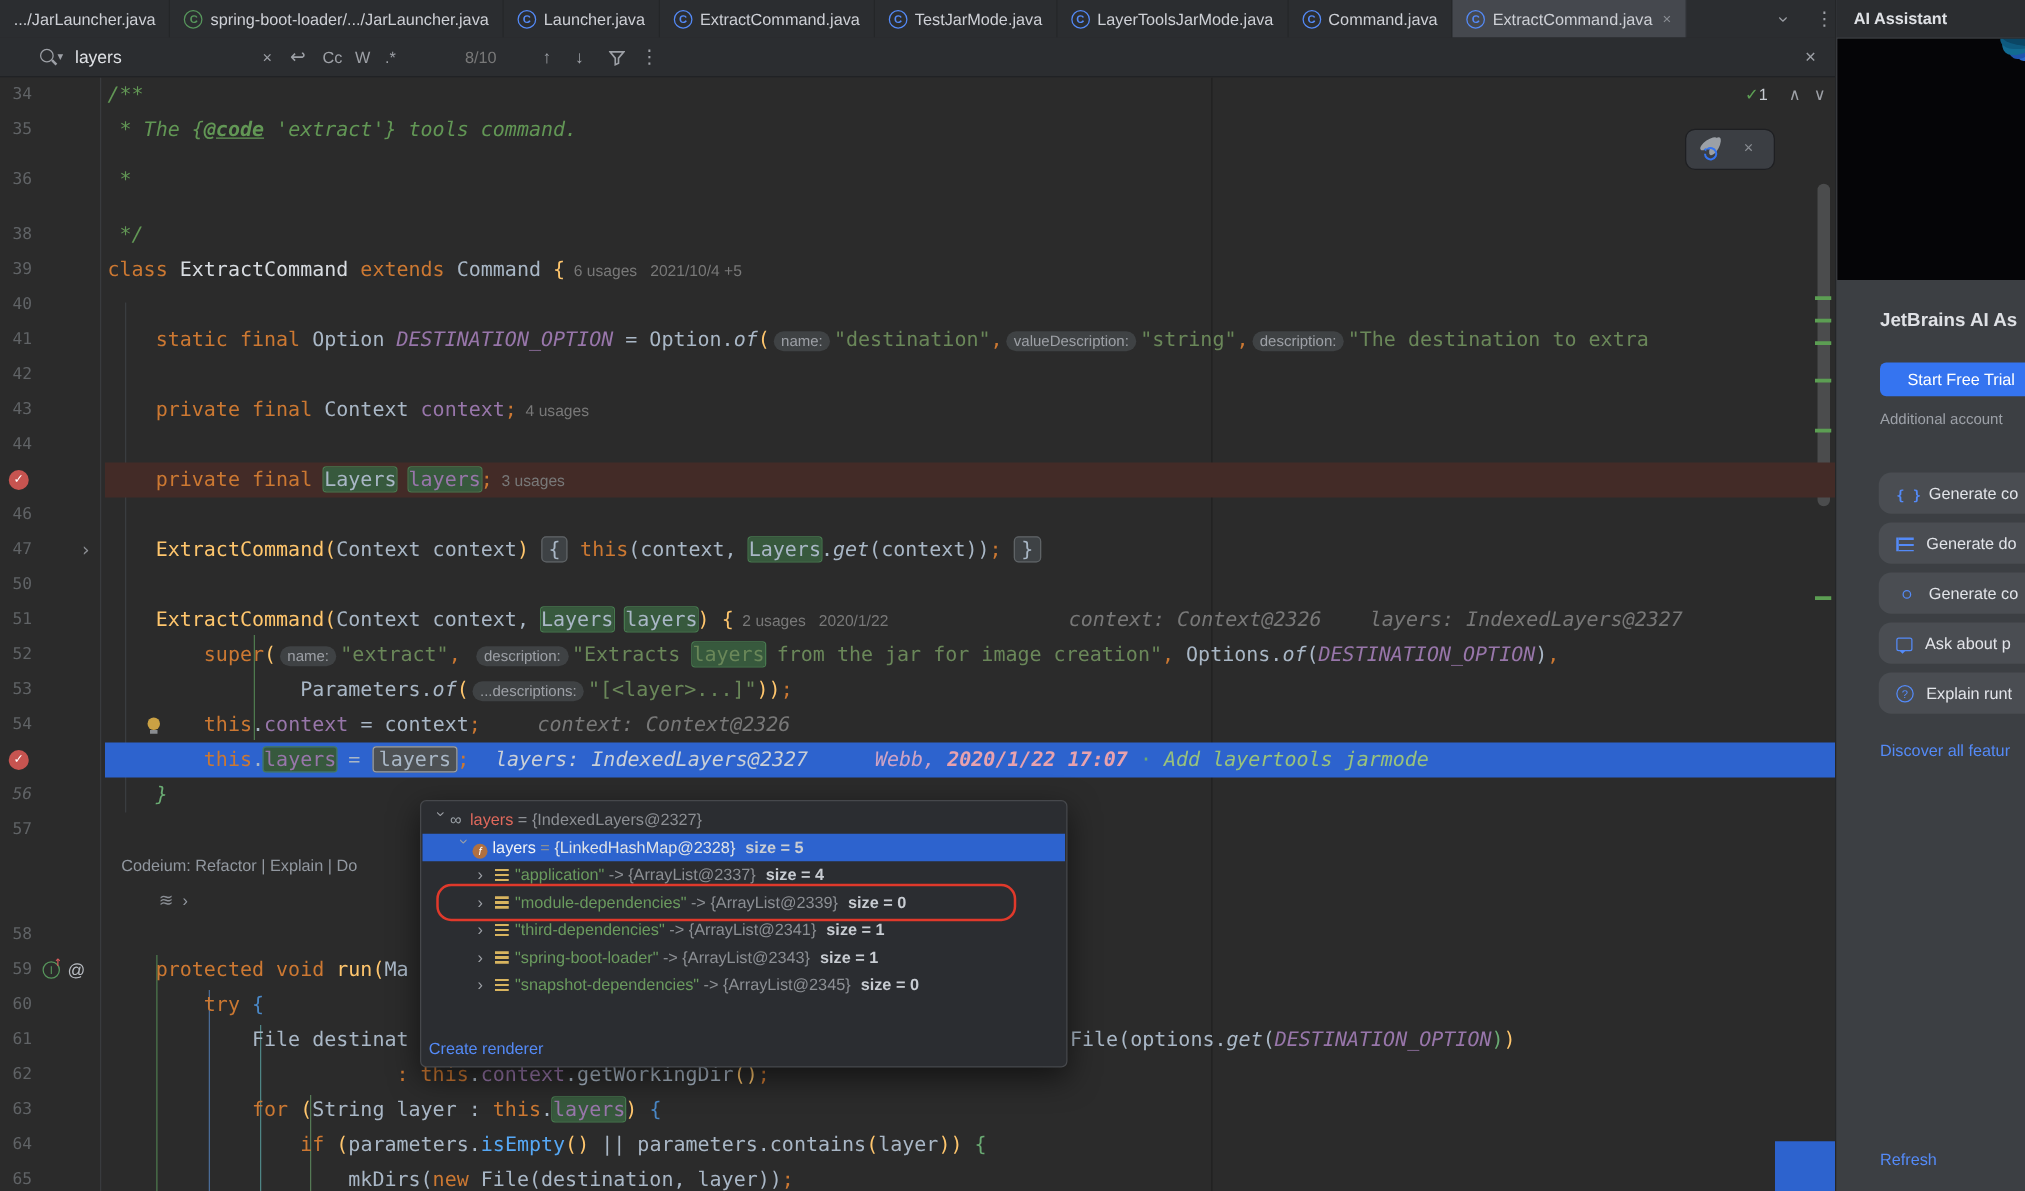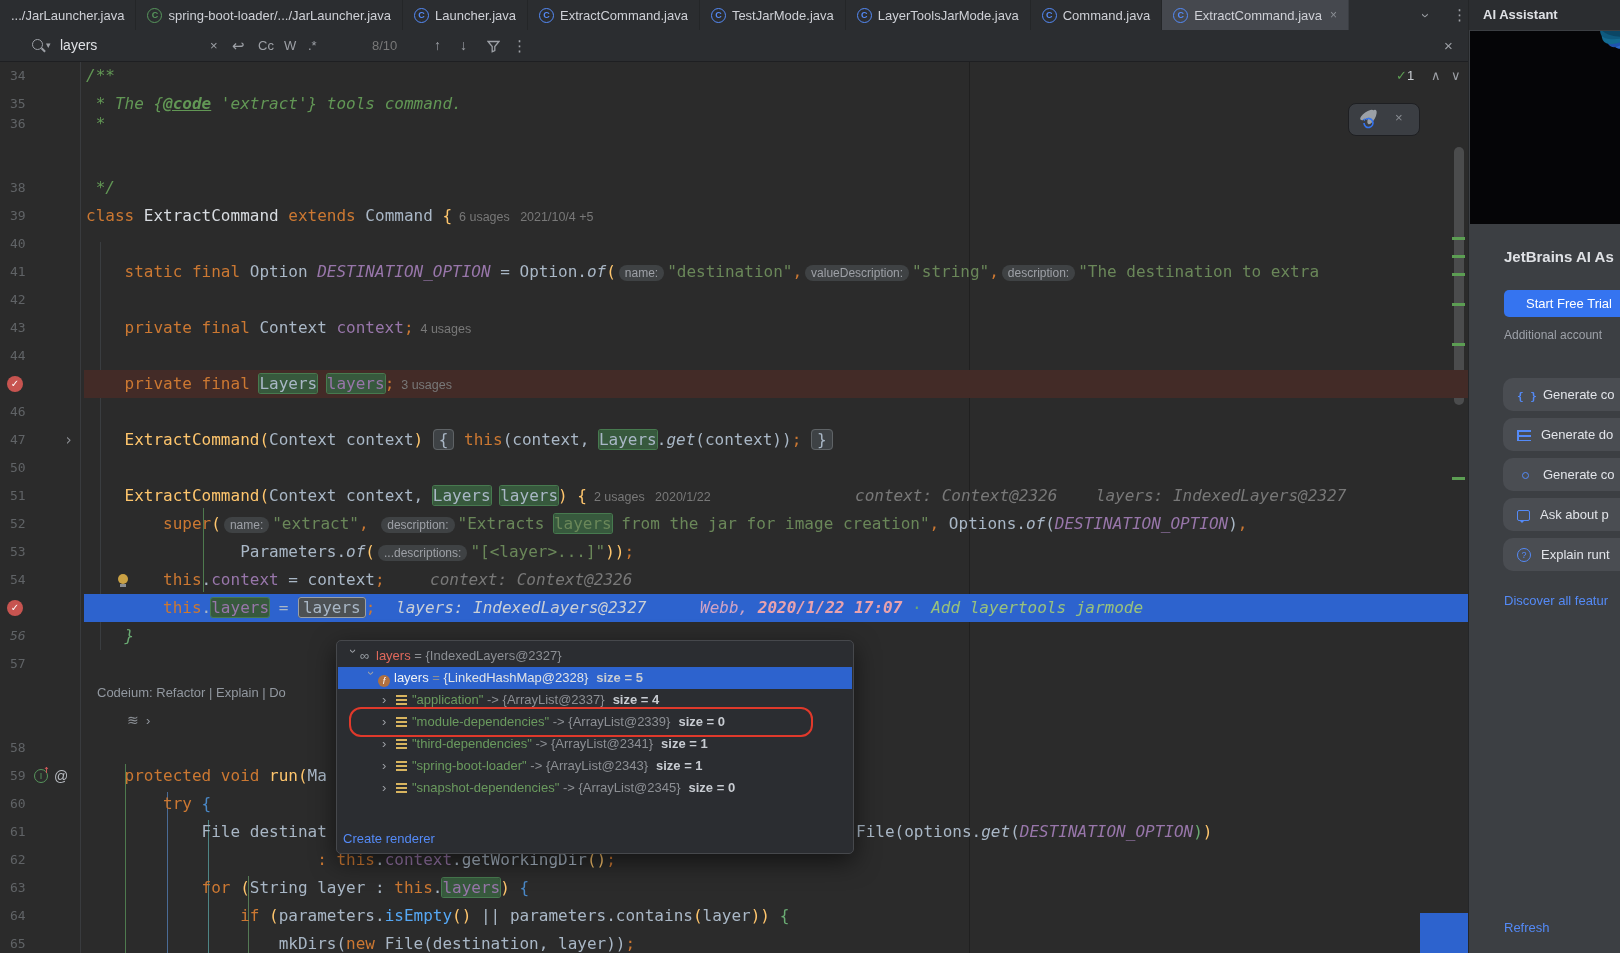--- a/index.html
+++ b/index.html
@@ -198,21 +198,21 @@
   <div class="mark" style="top:175px"></div>
   <div class="mark" style="top:193px"></div>
   <div class="mark" style="top:211px"></div>
   <div class="mark" style="top:241px"></div>
   <div class="mark" style="top:281px"></div>
   <div class="mark" style="top:321px"></div>
   <div class="mark" style="top:415px"></div>
   <div class="bluecorner"></div>
 <div class="row" style="top: 0px;"><span class="ln">34</span><span class="code"><span class="c">/**</span></span></div>
     <div class="row" style="top: 28px;"><span class="ln">35</span><span class="code"><span class="c"> * The {</span><span class="ct">@code</span><span class="c"> 'extract'</span><span class="c">} tools command.</span></span></div>
-    <div class="row" style="top: 48px; padding-left: 32px;"><span class="ln">36</span><span class="code"><span class="c"> *</span></span></div>
+    <div class="row" style="top: 68px; padding-left: 32px;"><span class="ln">36</span><span class="code"><span class="c"> *</span></span></div>
     <div class="row" style="top: 112px;"><span class="ln">38</span><span class="code"><span class="c"> */</span></span></div>
     <div class="row" style="top: 140px;"><span class="ln">39</span><span class="code"><span class="k">class </span><span class="w">ExtractCommand </span><span class="k">extends </span><span class="d">Command </span><span class="y">{</span><span class="g">  6 usages   2021/10/4 +5</span></span></div>
     <div class="row" style="top: 168px;"><span class="ln">40</span><span class="code"></span></div>
     <div class="row" style="top: 196px;"><span class="ln">41</span><span class="code"><span class="d">    </span><span class="k">static final </span><span class="d">Option </span><span class="cst">DESTINATION_OPTION</span><span class="d"> = Option.</span><span class="di">of</span><span class="y">(</span><span class="h">name:</span><span class="s">"destination"</span><span class="k">,</span><span class="h">valueDescription:</span><span class="s">"string"</span><span class="k">,</span><span class="h">description:</span><span class="s">"The destination to extra</span></span></div>
     <div class="row" style="top: 224px;"><span class="ln">42</span><span class="code"></span></div>
     <div class="row" style="top: 252px;"><span class="ln">43</span><span class="code"><span class="d">    </span><span class="k">private final </span><span class="d">Context </span><span class="f">context</span><span class="k">;</span><span class="g">  4 usages</span></span></div>
     <div class="row" style="top: 280px;"><span class="ln">44</span><span class="code"></span></div>
     <div class="row bpline" style="top: 308px;"><span class="bp">✓</span><span class="code"><span class="d">    </span><span class="k">private final </span><span class="d hl">Layers</span><span class="d"> </span><span class="f hl">layers</span><span class="k">;</span><span class="g">  3 usages</span></span></div>
     <div class="row" style="top: 336px;"><span class="ln">46</span><span class="code"></span></div>
     <div class="row" style="top: 364px;"><span class="ln">47</span><span class="foldchev">›</span><span class="code"><span class="d">    </span><span class="m">ExtractCommand</span><span class="y">(</span><span class="d">Context context</span><span class="y">)</span><span class="d"> </span><span class="fold">{</span><span class="d"> </span><span class="k">this</span><span class="d">(context, </span><span class="d hl">Layers</span><span class="d">.</span><span class="di">get</span><span class="d">(context))</span><span class="k">;</span><span class="d"> </span><span class="fold">}</span></span></div>

